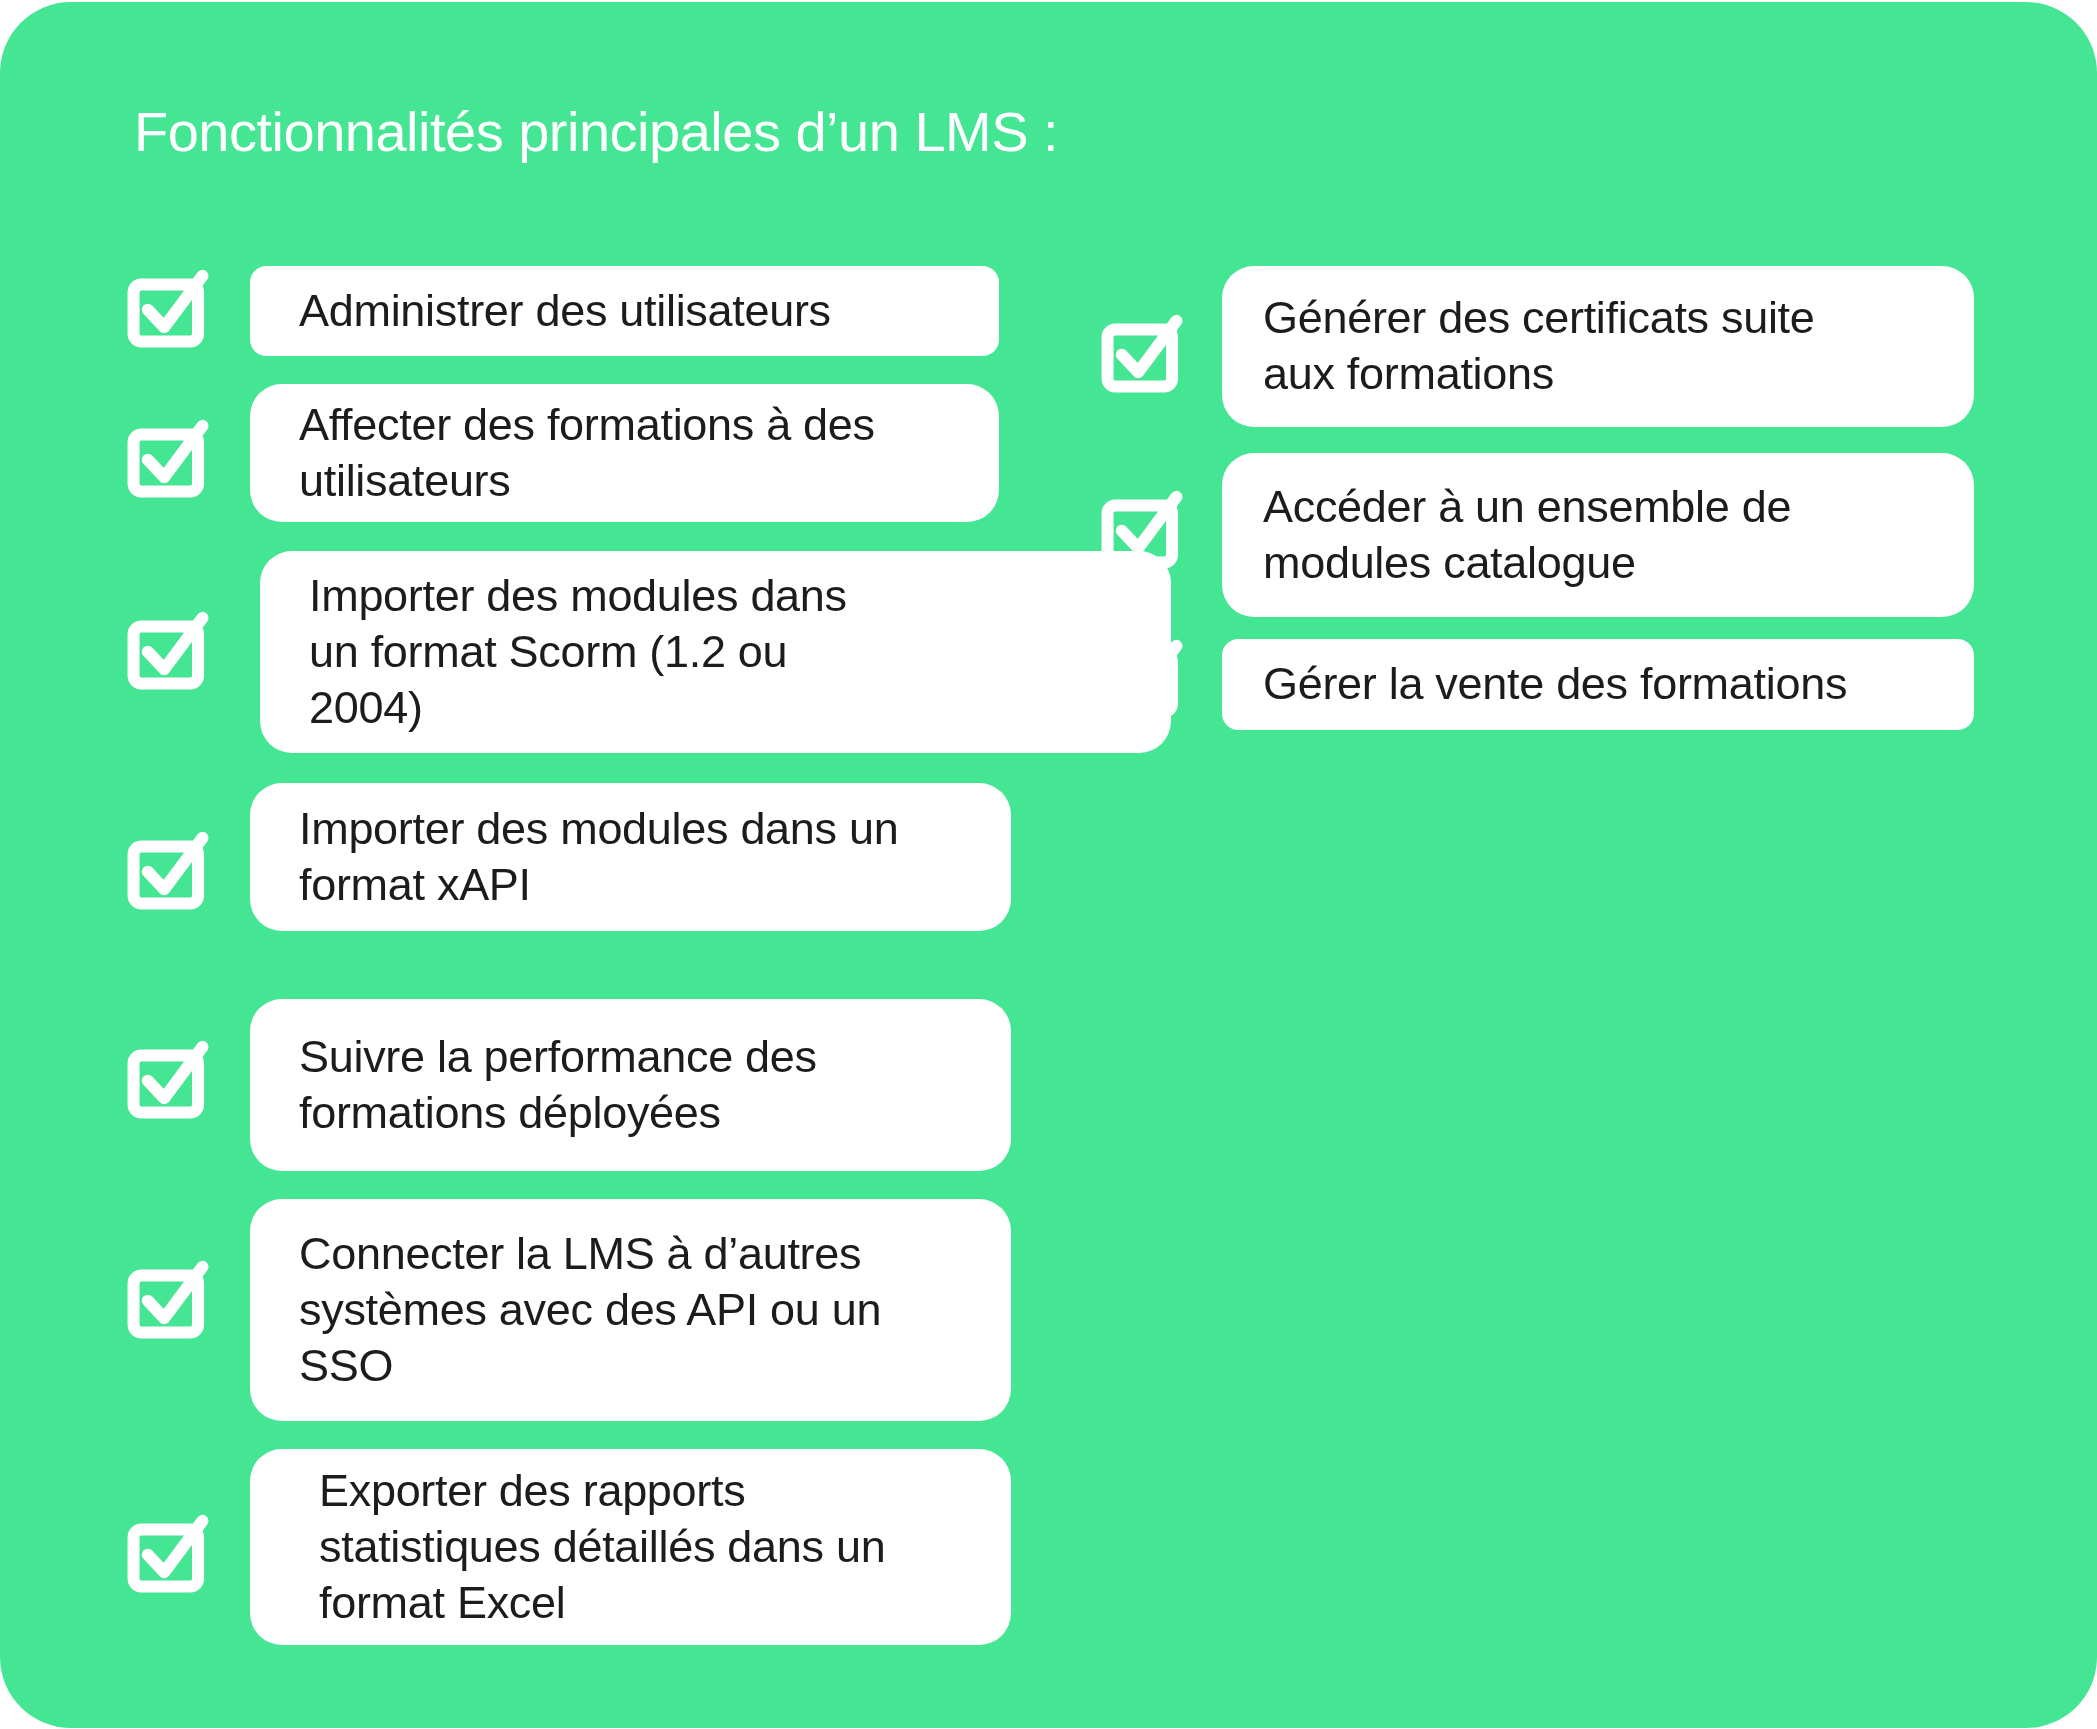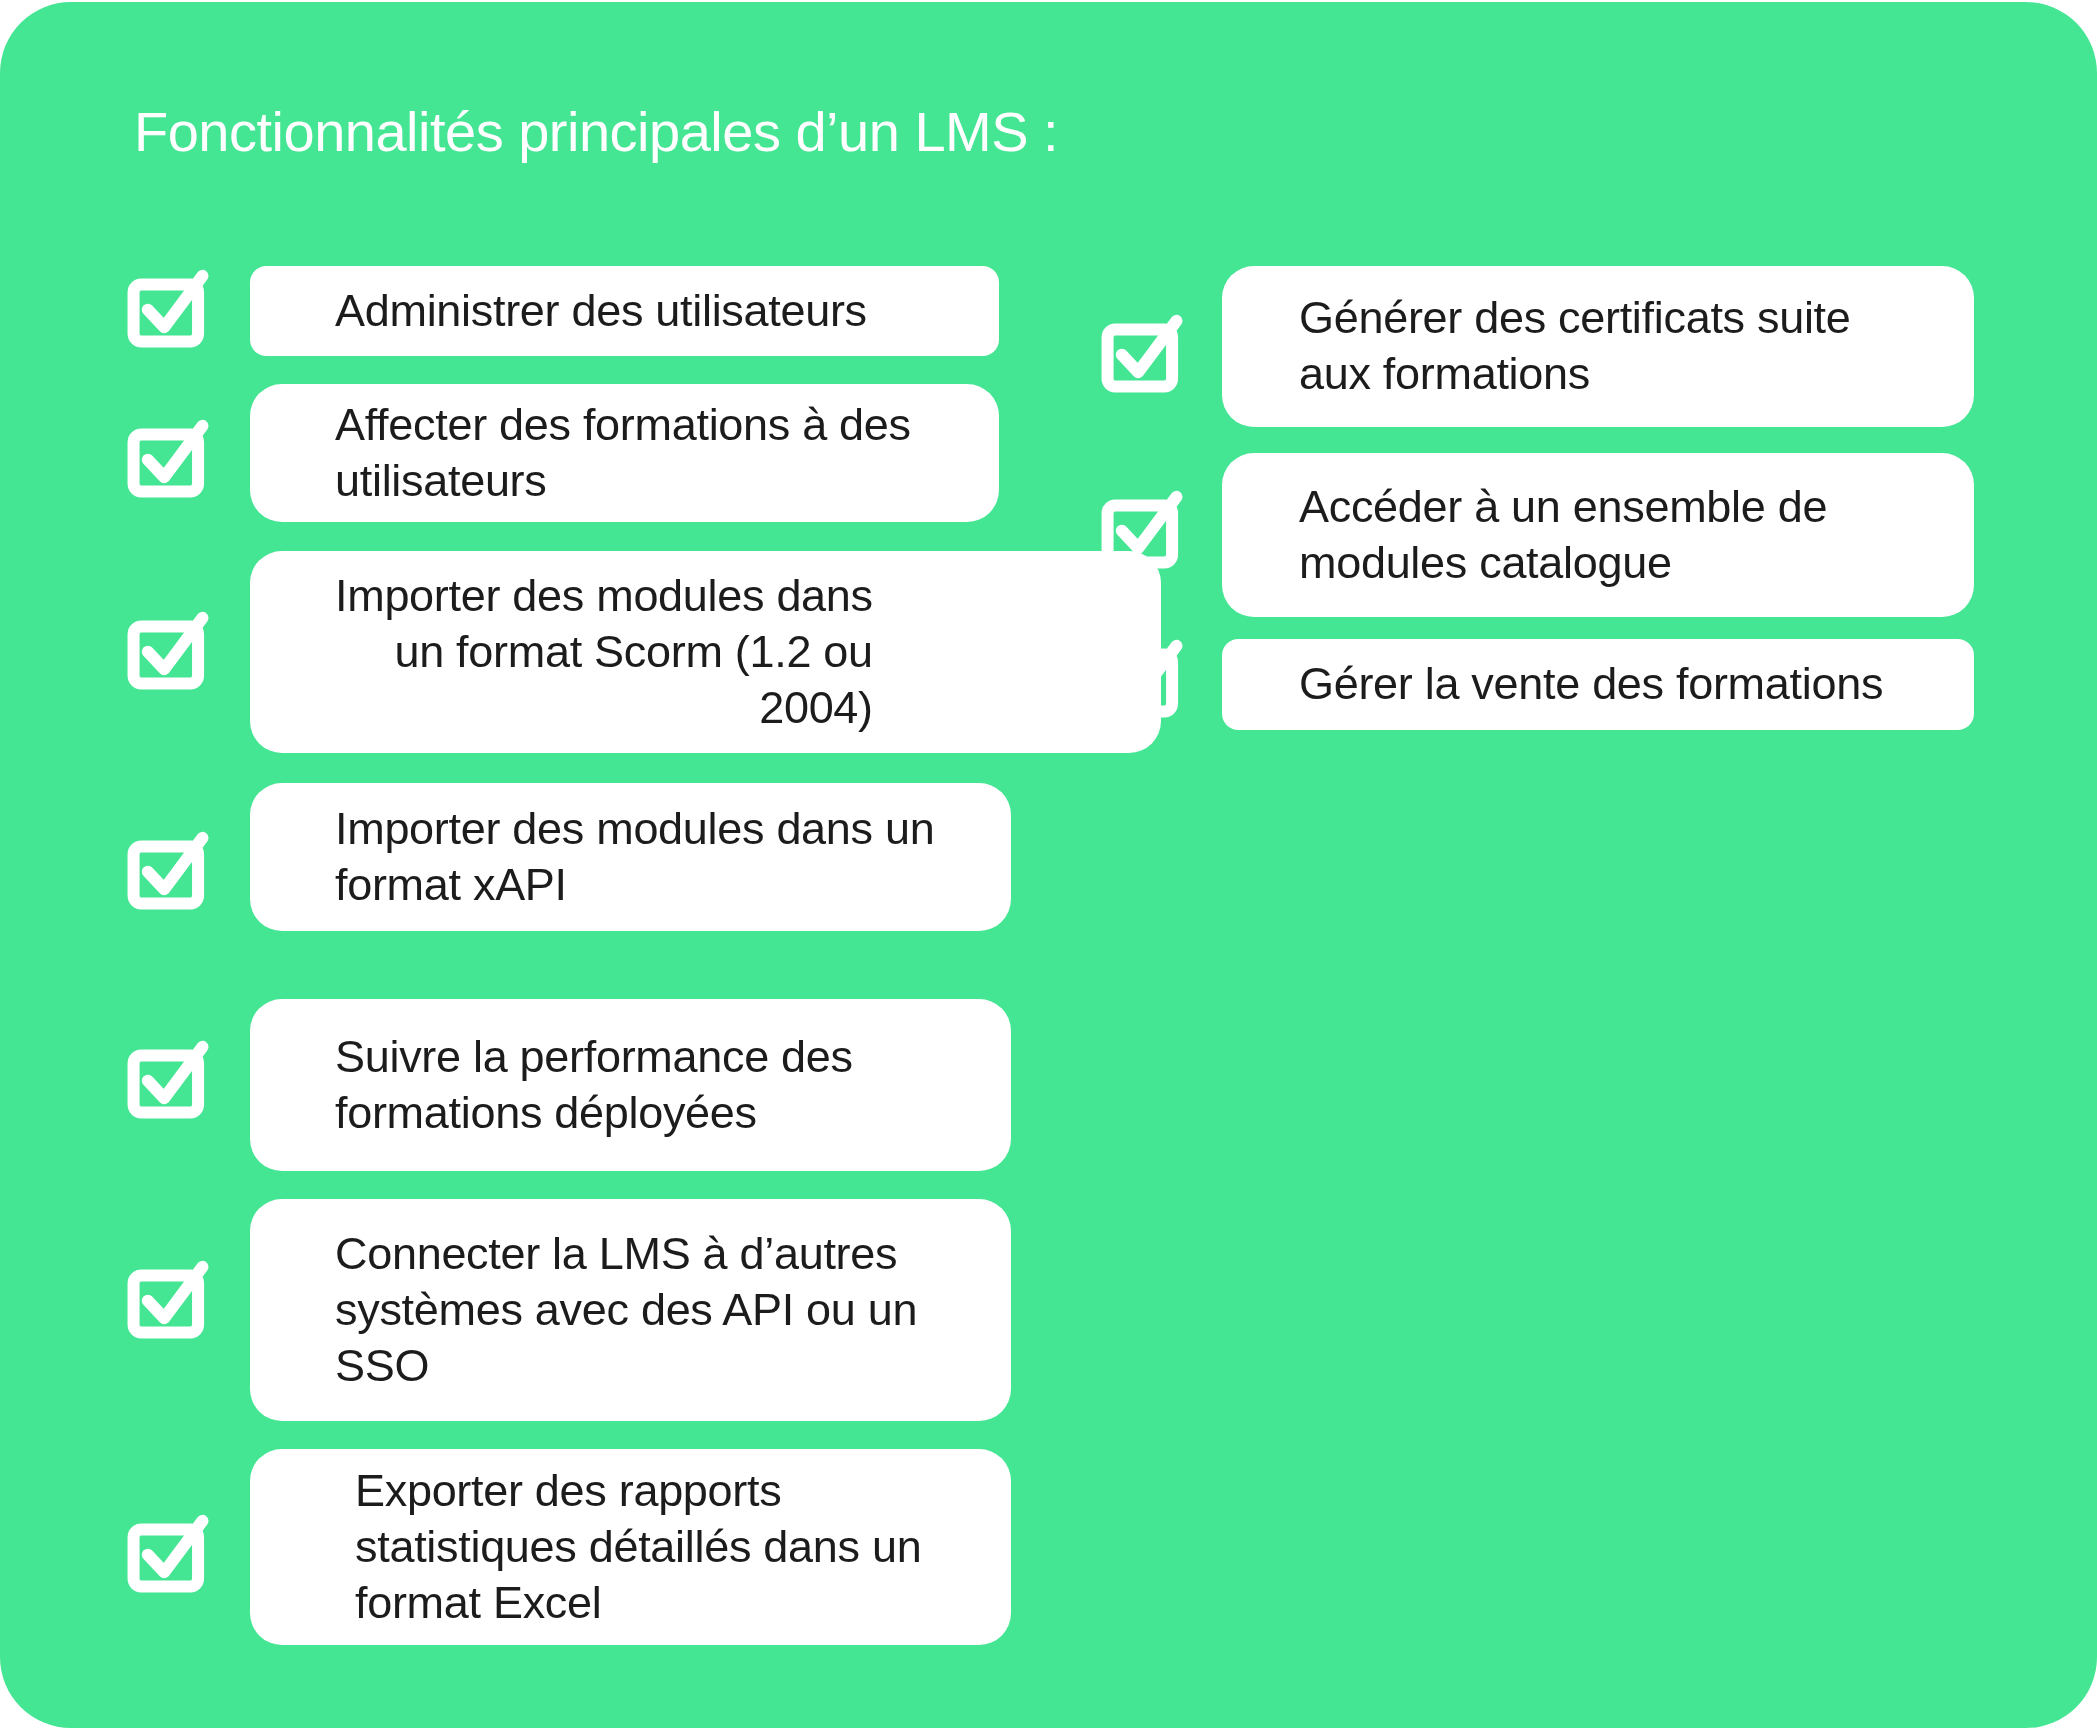--- a/index.html
+++ b/index.html
@@ -49,21 +49,20 @@
   }
   .card-text {
     font-size: 45px;
     line-height: 56px;
     color: #1c1c1c;
     letter-spacing: -0.3px;
     white-space: nowrap;
   }
   .card-text .line {
     display: block;
-    margin-left: 36px;
   }
   .check {
     position: absolute;
     width: 82px;
     height: 82px;
   }
   .check svg {
     display: block;
     width: 82px;
     height: 82px;
@@ -100,21 +99,21 @@
       <span class="line">utilisateurs</span>
     </div>
   </div>
 
   <div class="check" style="left:127px; top:606px;">
     <svg viewBox="0 0 150 150">
         <rect x="12" y="34" width="118" height="104" rx="14" fill="none" stroke="#fff" stroke-width="22"></rect>
         <path d="M38 80 L68 112 L138 18" fill="none" stroke="#fff" stroke-width="22" stroke-linecap="round" stroke-linejoin="round"></path>
       </svg>
   </div>
-  <div class="card" style="left:250px; top:549px; width:911px; height:202px; padding-left:49px;text-align:right;">
+  <div class="card" style="left:260px; top:549px; width:911px; height:202px; padding-left:49px;">
     <div class="card-text">
       <span class="line">Importer des modules dans</span>
       <span class="line">un format Scorm (1.2 ou</span>
       <span class="line">2004)</span>
     </div>
   </div>
 
   <div class="check" style="left:127px; top:826px;">
     <svg viewBox="0 0 150 150">
         <rect x="12" y="34" width="118" height="104" rx="14" fill="none" stroke="#fff" stroke-width="22"></rect>

